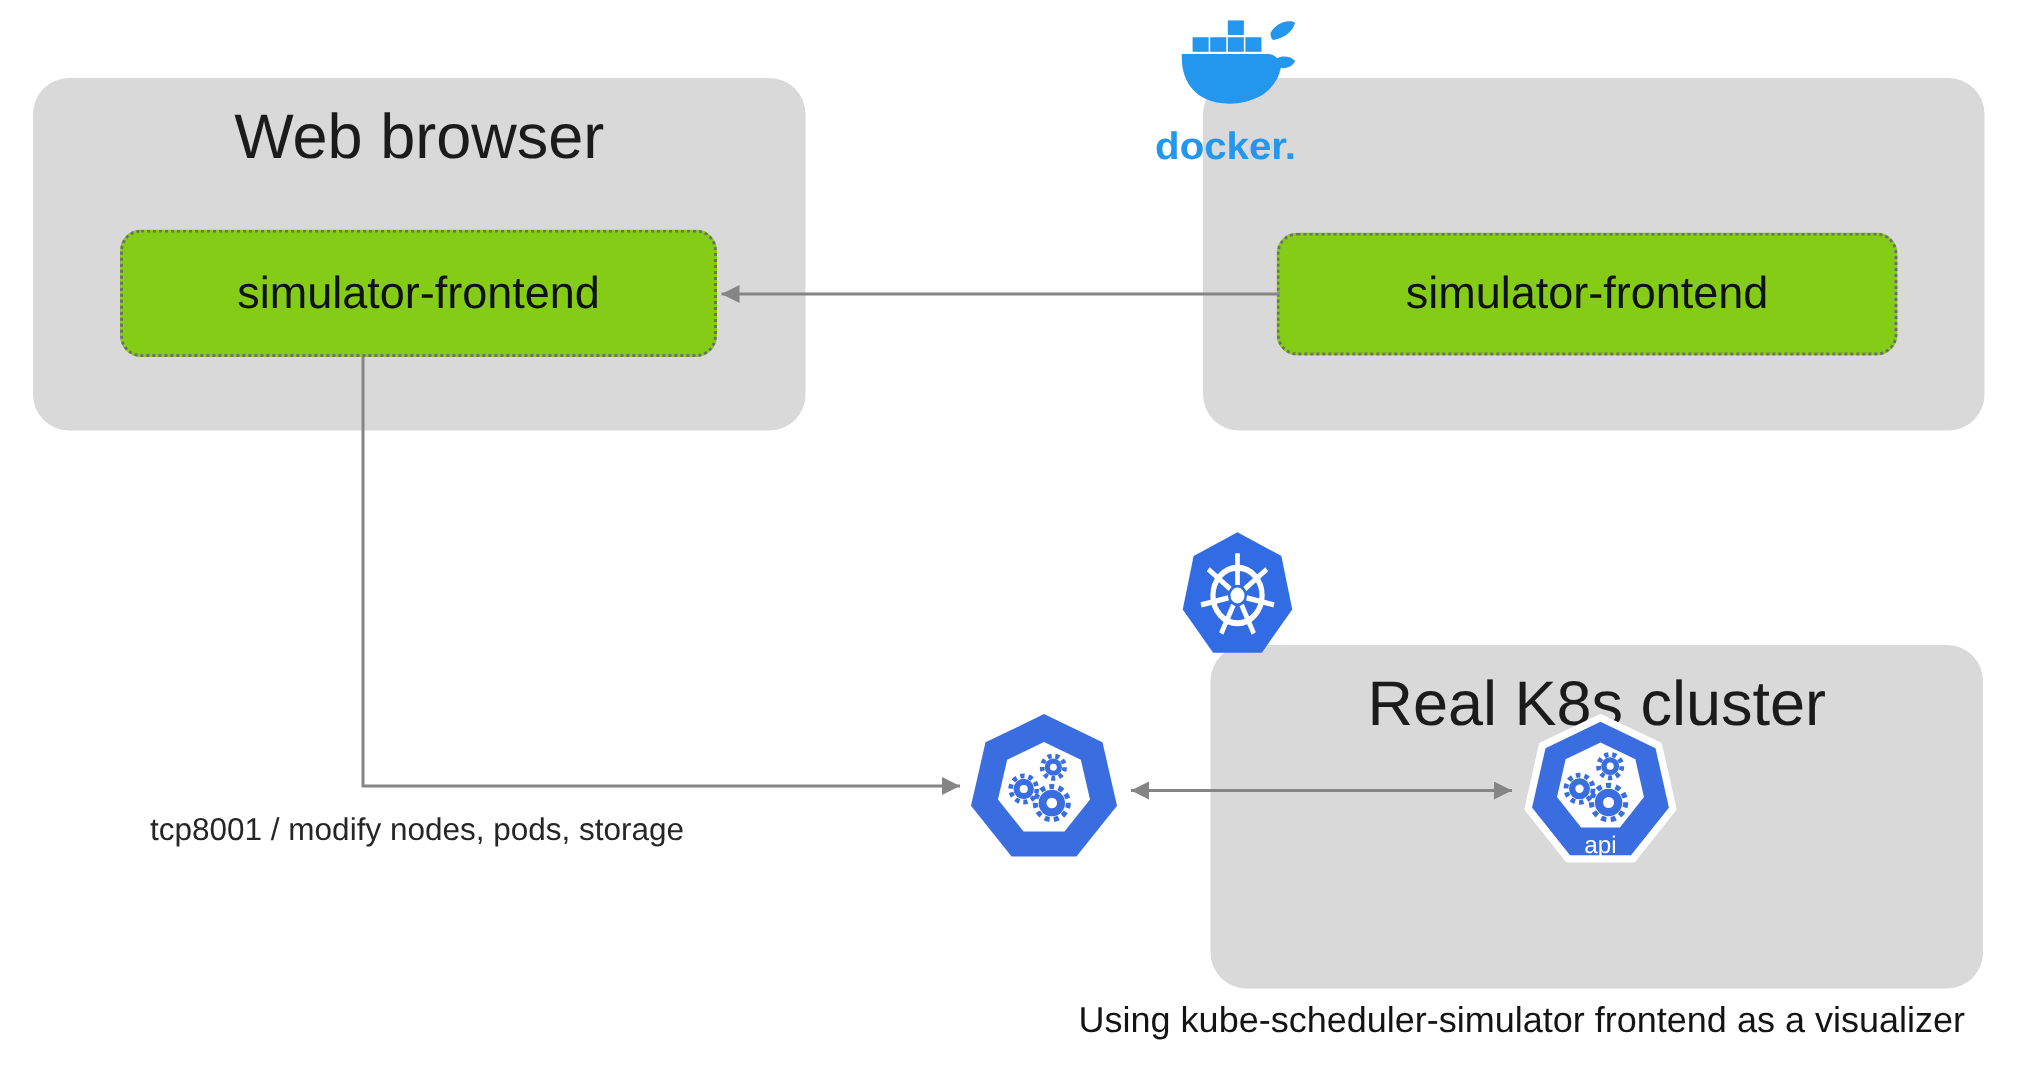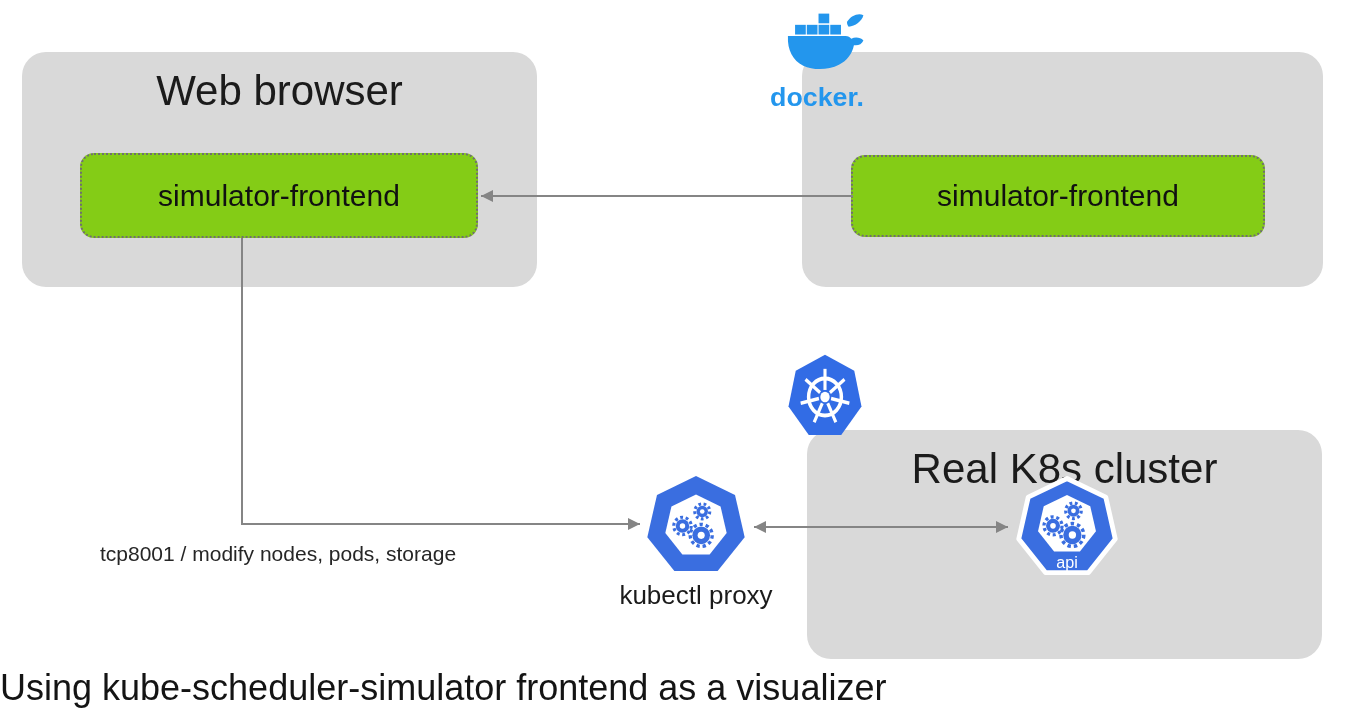--- a/index.html
+++ b/index.html
@@ -30,22 +30,22 @@
   #api-icon{left:1011px;top:472px;width:112px;height:112px;}
   #edges-svg{position:absolute;left:0;top:0;width:1353px;height:727px;pointer-events:none;}
   .edge-label{
     position:absolute;left:100px;top:542px;font-size:21px;color:#262626;white-space:nowrap;
   }
   .proxy-label{
     position:absolute;left:596px;top:580px;width:200px;text-align:center;
     font-size:26px;color:#1b1b1b;white-space:nowrap;
   }
   .caption{
-    position:absolute;left:0;top:667px;width:1310px;text-align:left;
-    font-size:36px;color:#141414;white-space:nowrap;
+    position:absolute;left:0;top:667px;width:1310px;text-align:right;
+    font-size:24px;color:#141414;white-space:nowrap;
   }
 </style>
 </head>
 <body>
 
 <div class="canvas">
 
   <div class="group" id="g-web">
     <div class="group-title">Web browser</div>
     <div class="node" id="n-web">
@@ -147,16 +147,15 @@
       <g>
         <circle cx="57" cy="58.5" r="8.5" fill="#3A6EE0"></circle>
         <circle cx="57" cy="58.5" r="10.6" fill="none" stroke="#3A6EE0" stroke-width="3.2" stroke-dasharray="3.2 2.8"></circle>
         <circle cx="57" cy="58.5" r="3.4" fill="#ffffff"></circle>
       </g>
     </g>
     <text x="52" y="89.5" font-size="15" text-anchor="middle" fill="#ffffff" font-family="Liberation Sans, DejaVu Sans, sans-serif">api</text>
   </svg>
 
   <div class="edge-label">tcp8001 / modify nodes, pods, storage</div>
-  <div class="proxy-label">kubectl proxy</div>
   <div class="caption">Using kube-scheduler-simulator frontend as a visualizer</div>
 
 </div>
 
 </body></html>

